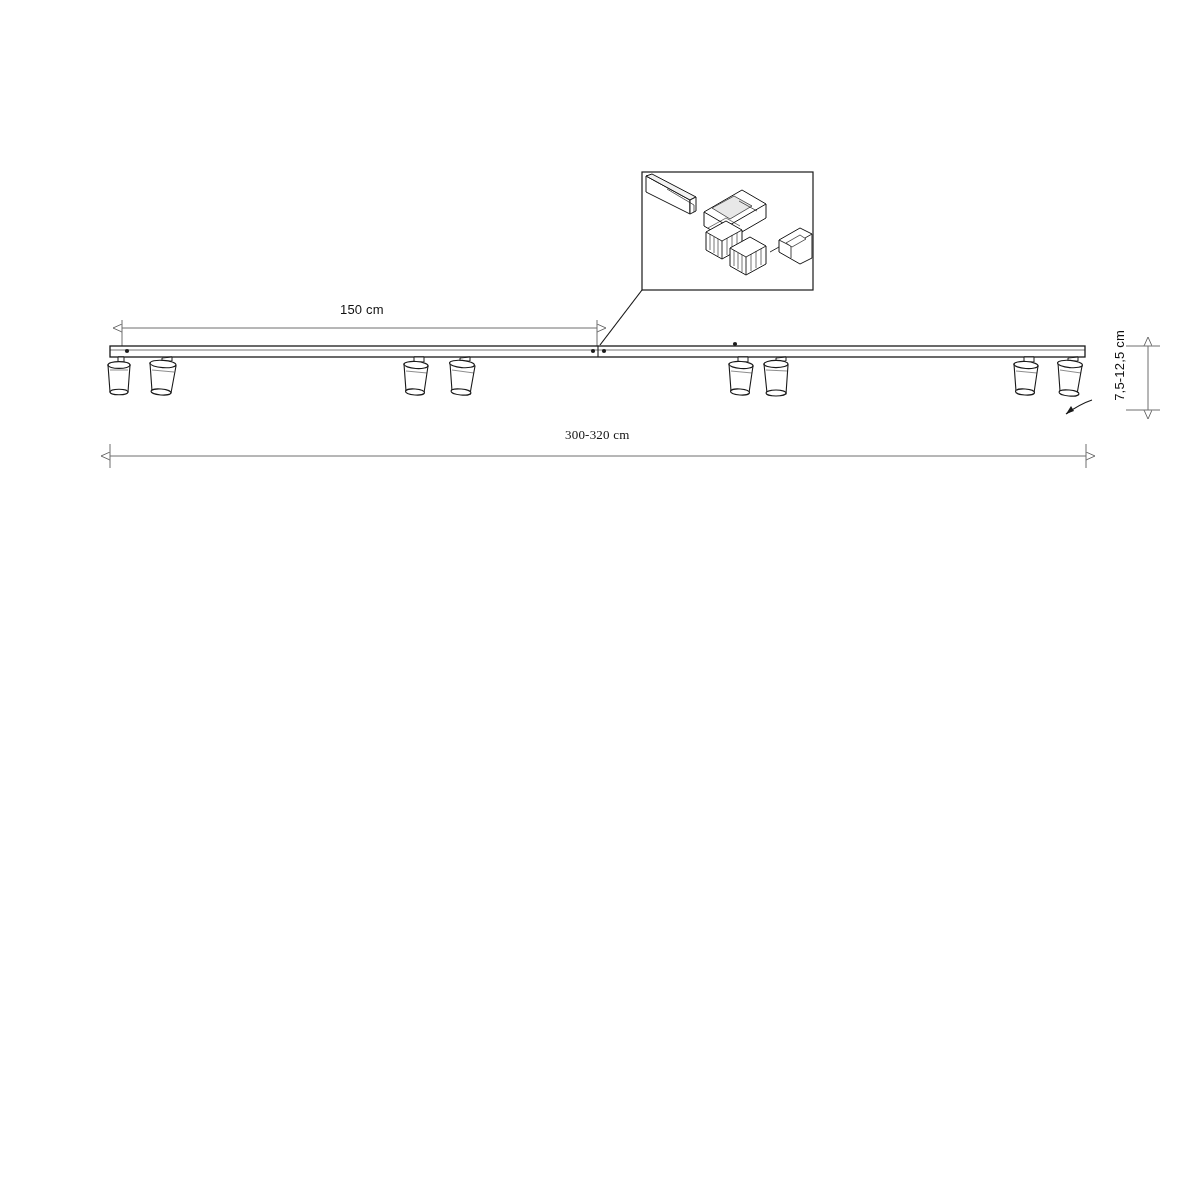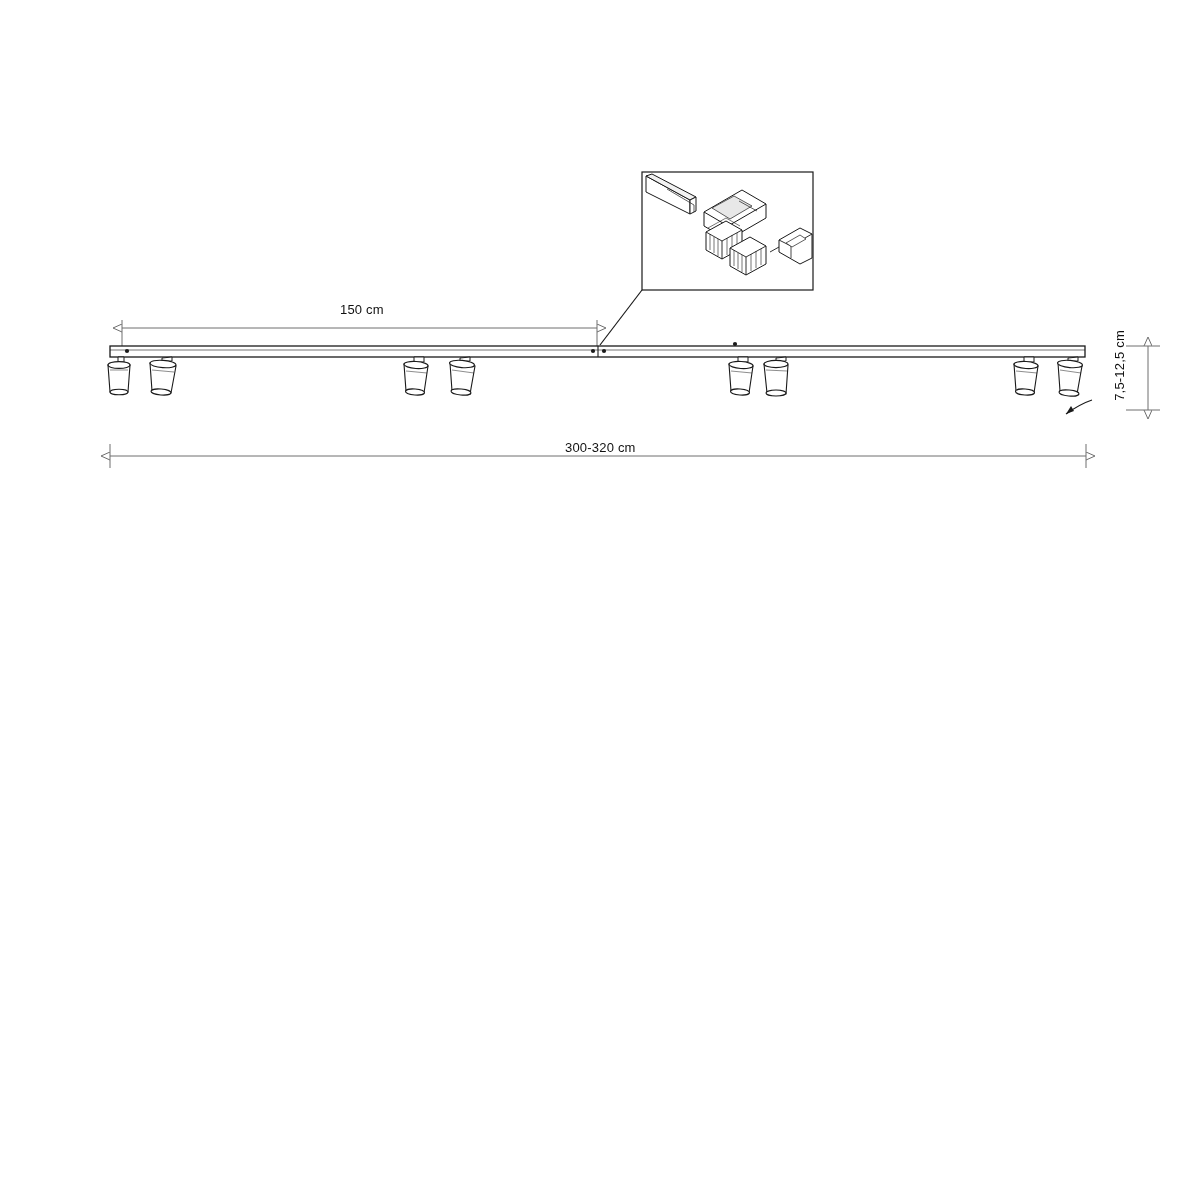--- a/index.html
+++ b/index.html
@@ -33,21 +33,22 @@
     letter-spacing: 0.2px;
     color: #111111;
     white-space: nowrap;
   }
   #label-150 {
     left: 340px;
     top: 302px;
   }
   #label-total {
     left: 565px;
-    top: 440px;
+    top: 427px;
+    font-family: Liberation Serif, serif;
   }
   #label-height {
     left: 1112px;
     top: 330px;
     transform-origin: left top;
     transform: rotate(-90deg) translate(-100%, 0);
     font-size: 13px;
   }
 </style>
 </head>

